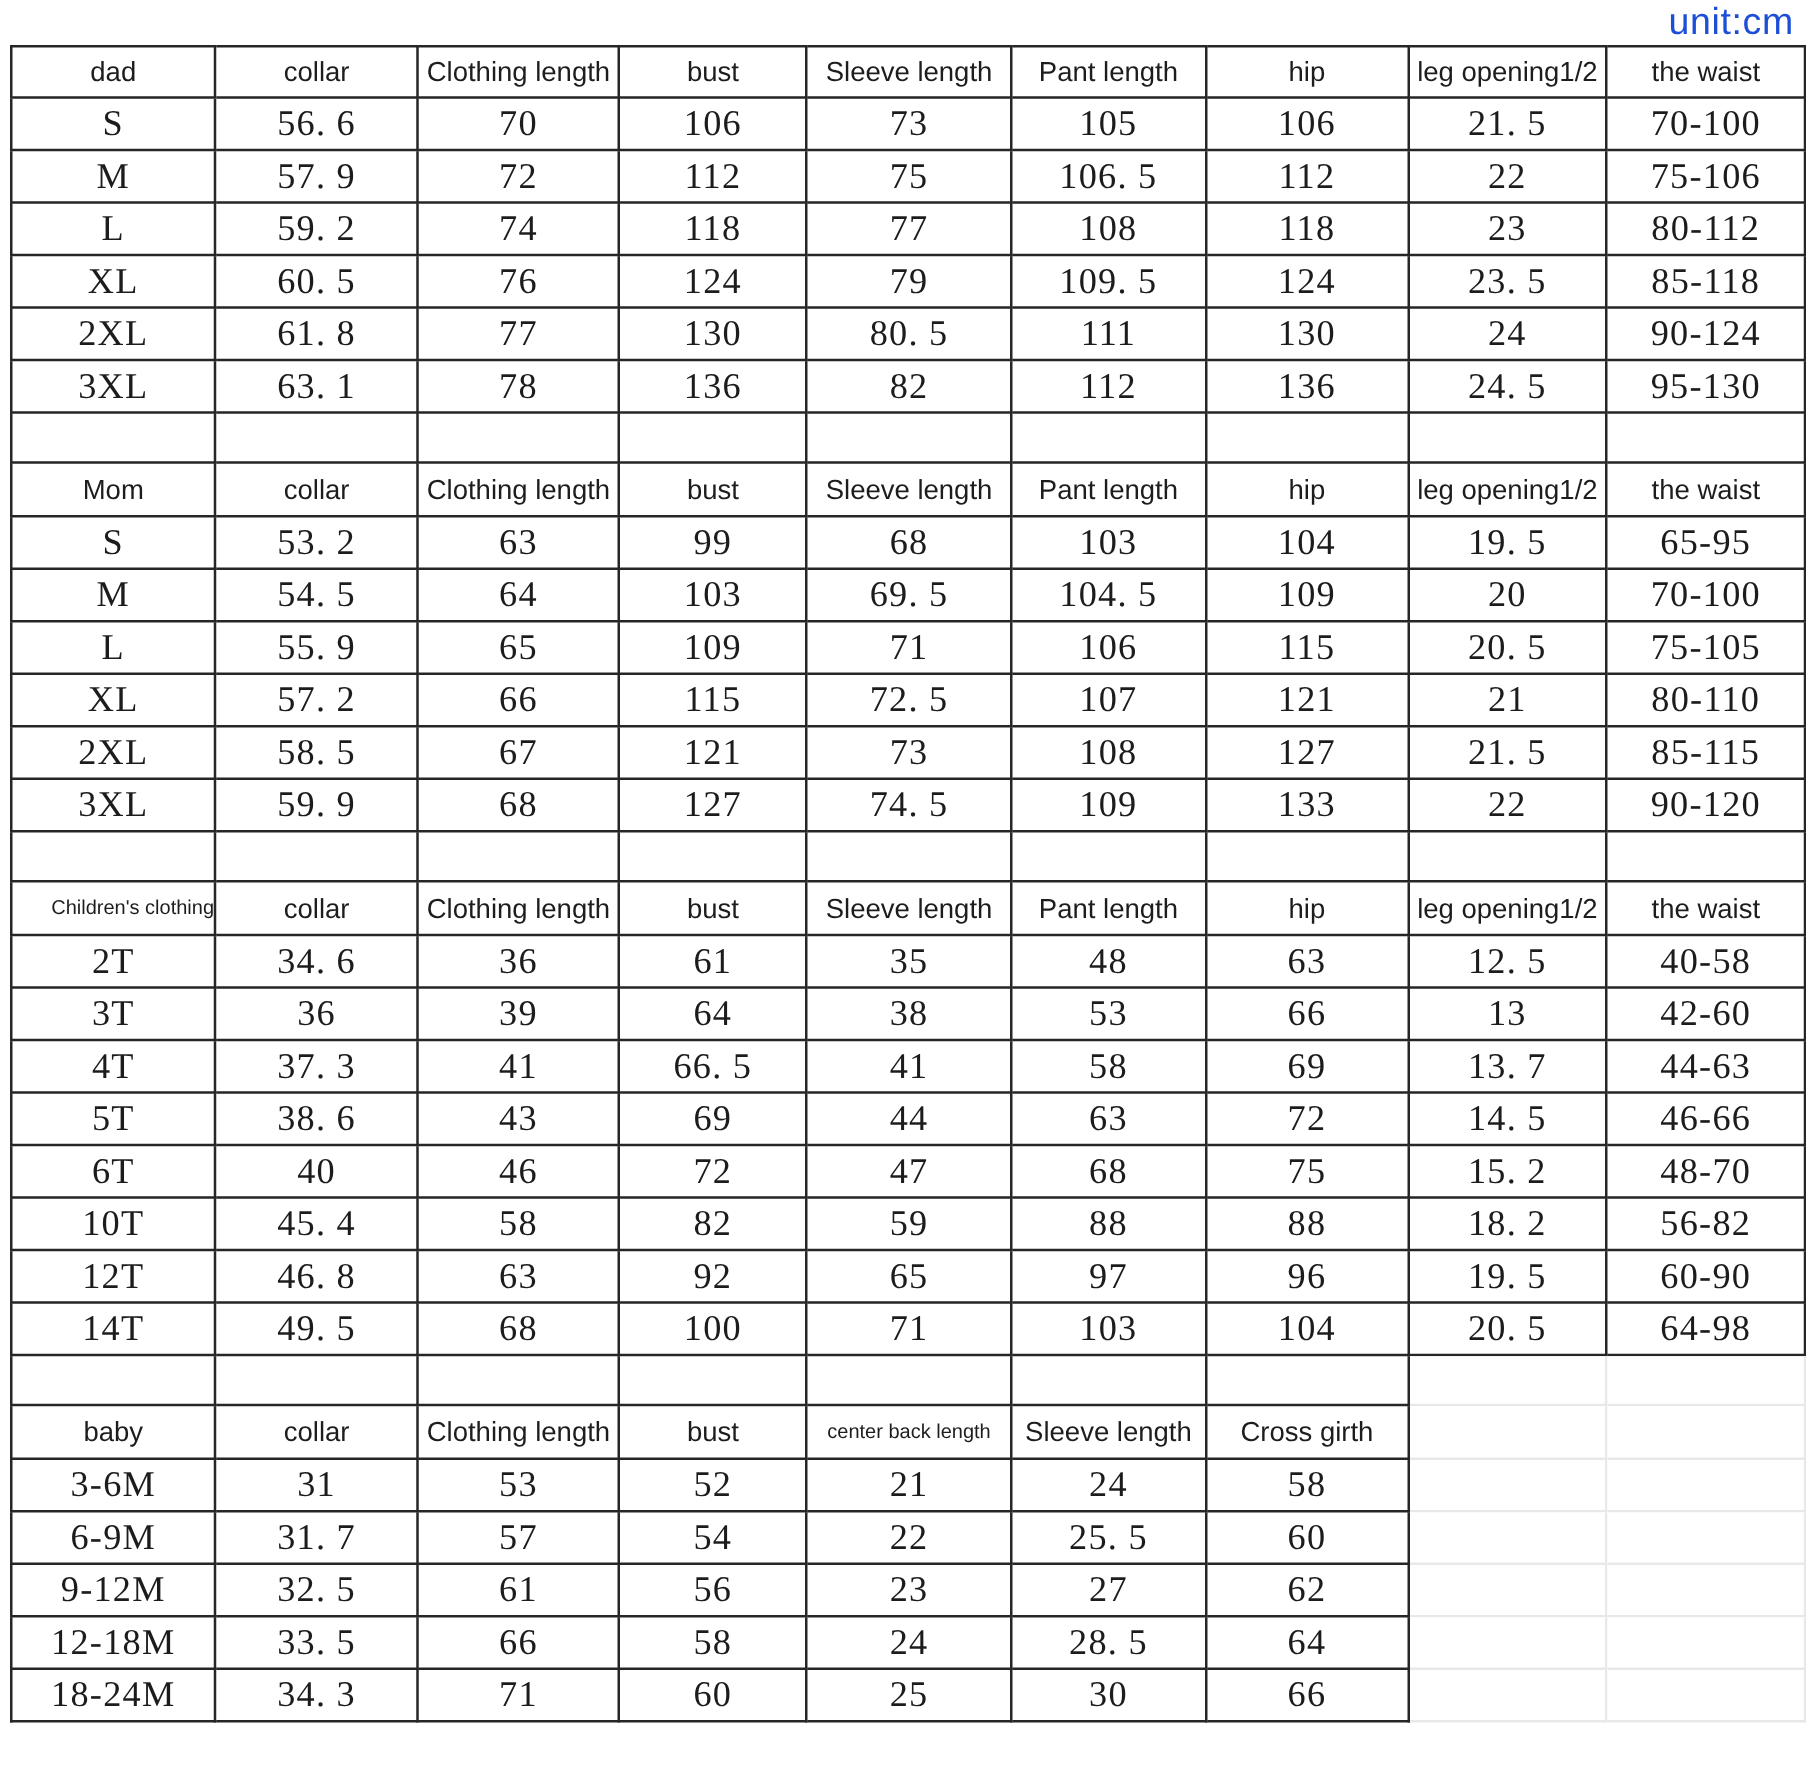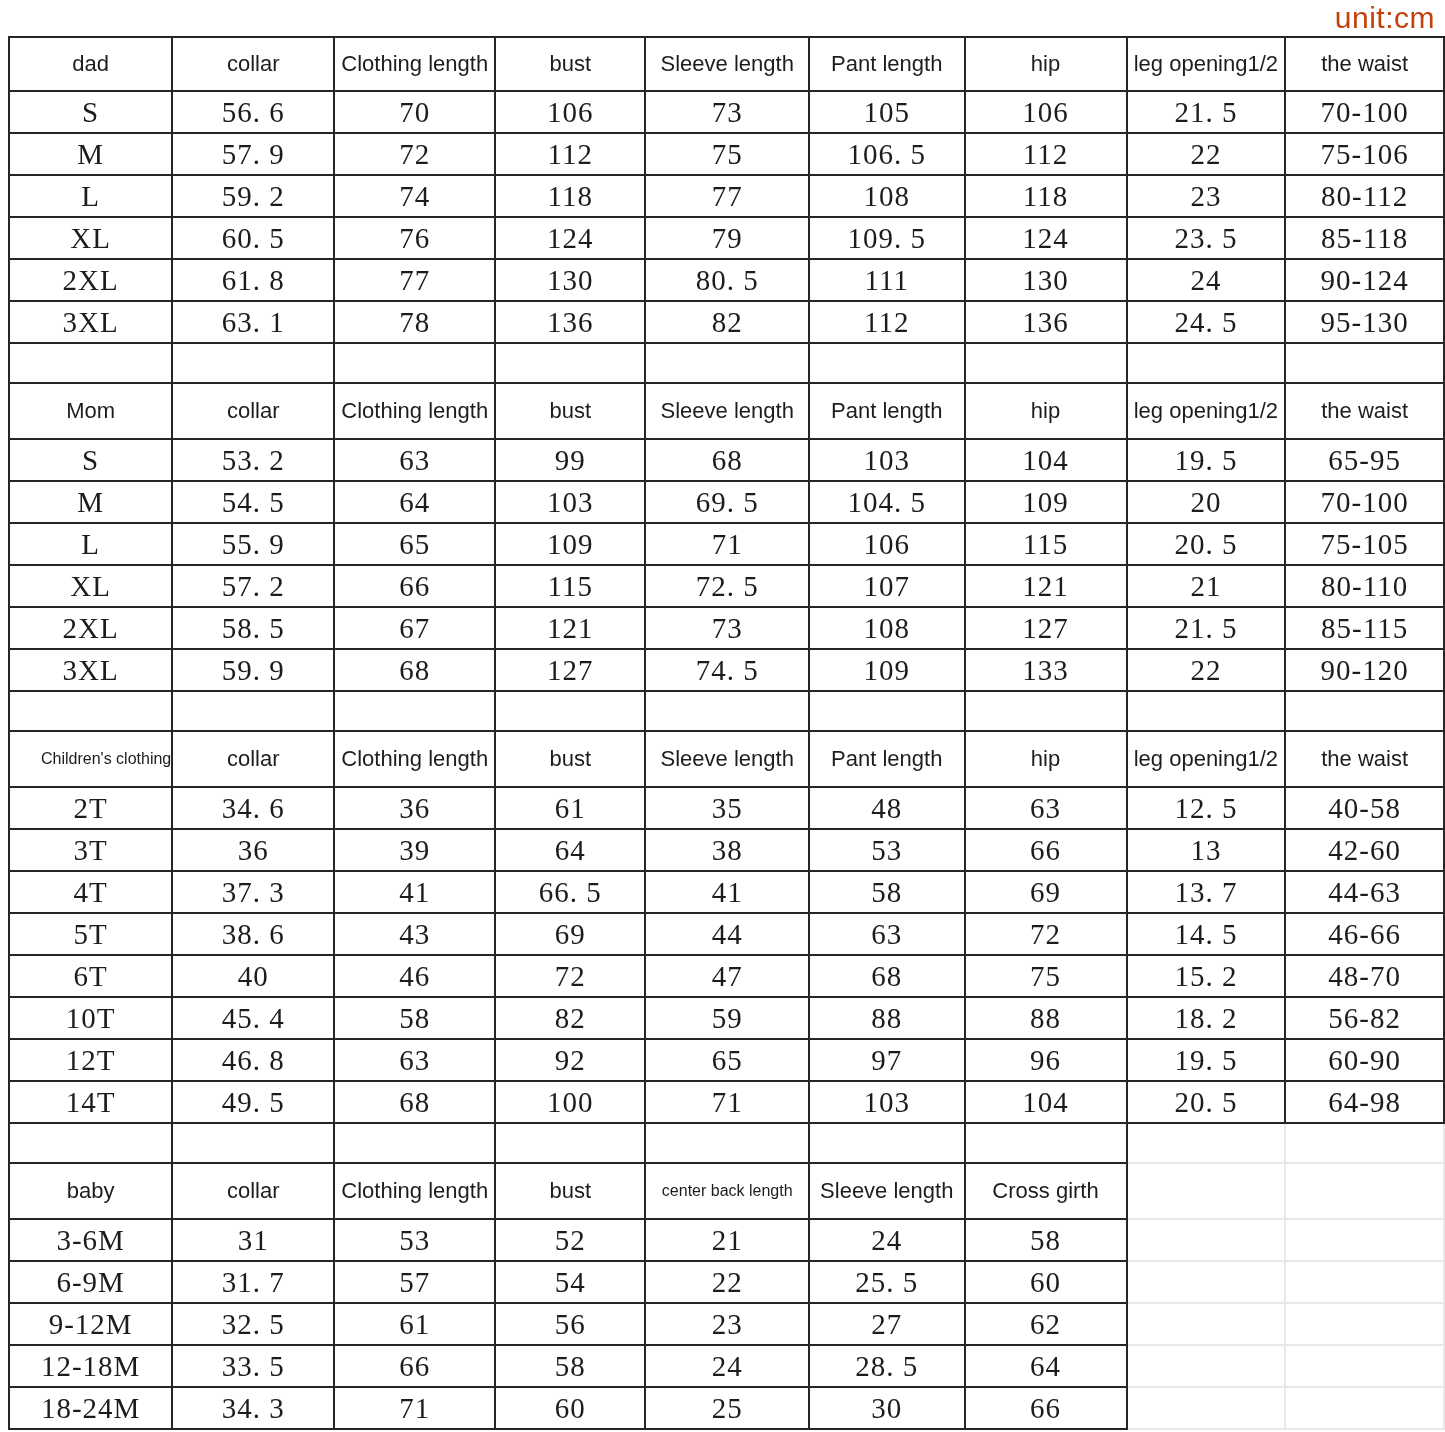--- a/index.html
+++ b/index.html
@@ -2,38 +2,38 @@
 <html><head>
 <meta charset="utf-8">
 <style>
   html,body{margin:0;padding:0;}
   body{
     width:1445px;height:1432px;position:relative;background:#ffffff;
     font-family:"Liberation Sans", sans-serif;overflow:hidden;
   }
   .unit{
     position:absolute;top:1px;right:10px;
-    font-size:30px;color:#c2410c;letter-spacing:0.5px;
+    font-size:30px;color:#1d4ed8;letter-spacing:0.5px;
     font-family:"Liberation Sans", sans-serif;
   }
   table.grid{
     position:absolute;left:8px;top:36px;
     border-collapse:separate;border-spacing:0;table-layout:fixed;
   }
   td{
     box-sizing:border-box;padding:0;margin:0;
     text-align:center;vertical-align:middle;overflow:hidden;white-space:nowrap;
   }
   
   td.b{border-right:2px solid #262626;border-bottom:2px solid #262626;}
   
   td.g{border-right:2px solid #e7e9e9;border-bottom:2px solid #e7e9e9;background:#fff;}
   td.bl{border-left:2px solid #262626;}
   td.bt{border-top:2px solid #262626;}
-  tr.hrow td{height:56px;}
+  tr.hrow td{height:43px;}
   tr.drow td{height:42px;}
   tr.srow td{height:40px;}
   .hdr{font-family:"Liberation Sans", sans-serif;font-size:22px;color:#1d1d1d;}
   .hdr.h-sm{font-size:16px;padding-left:31px;}
   .hdr.h-md{font-size:16px;}
   .val{
     font-family:"Liberation Serif","DejaVu Serif",serif;
     font-size:29px;color:#1c1c1c;letter-spacing:1px;
   }
 </style>

